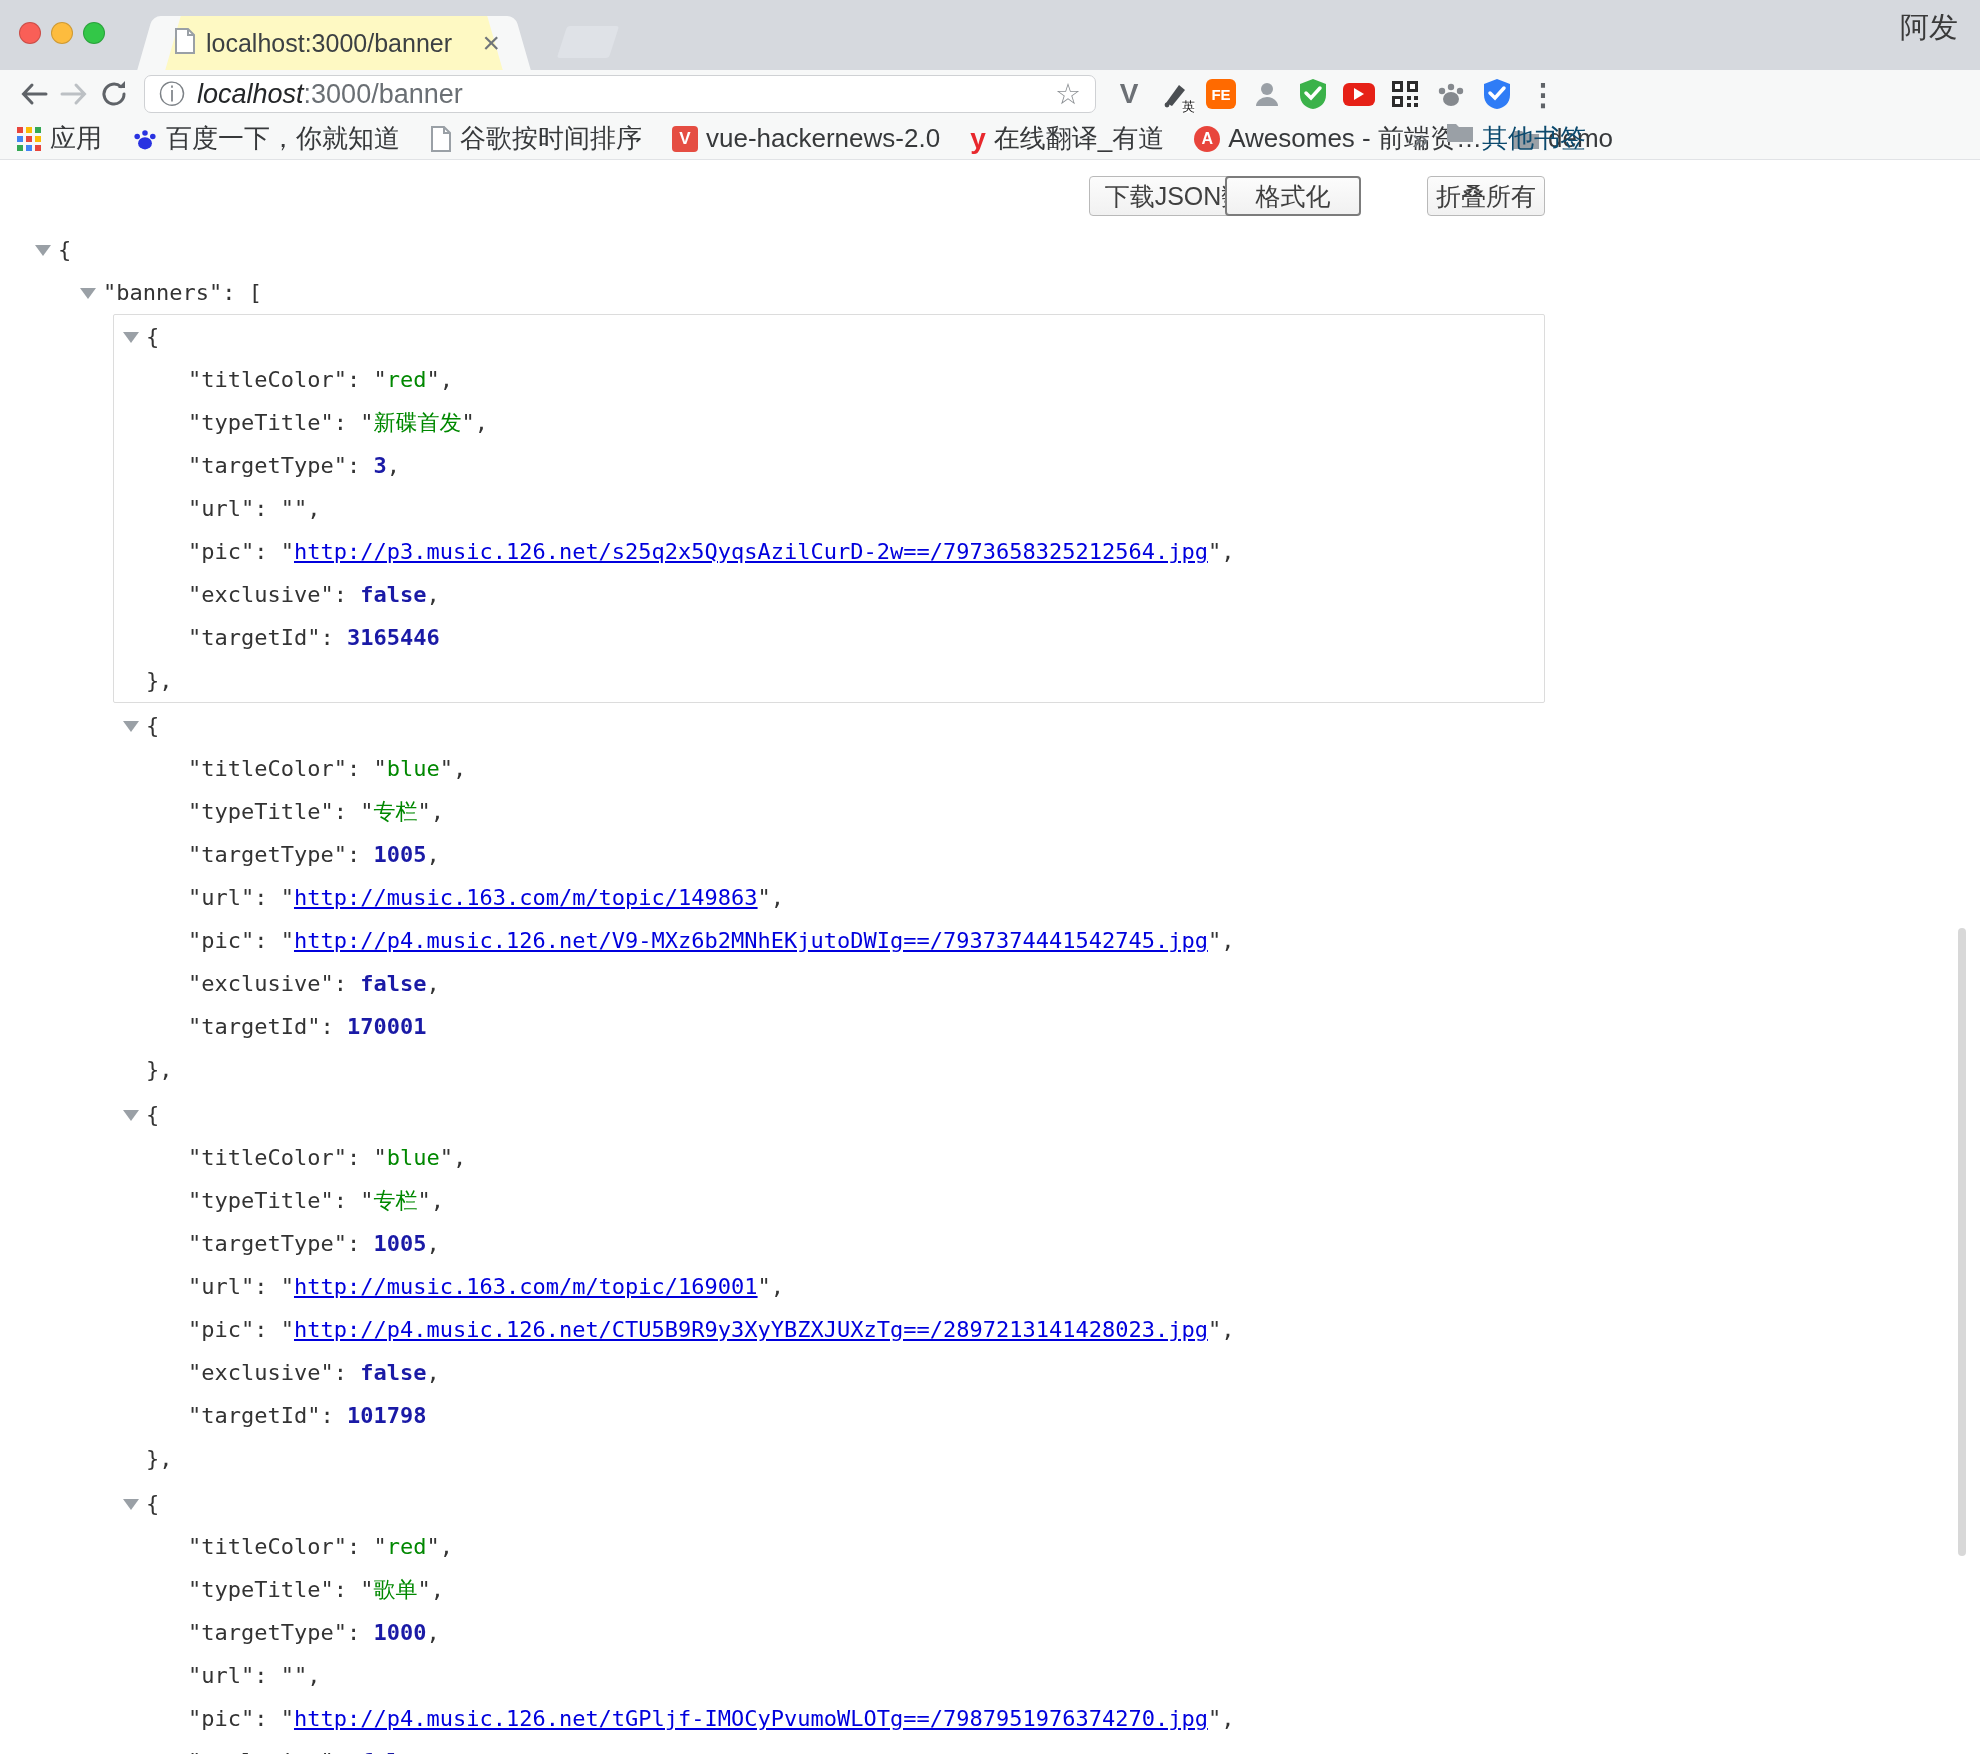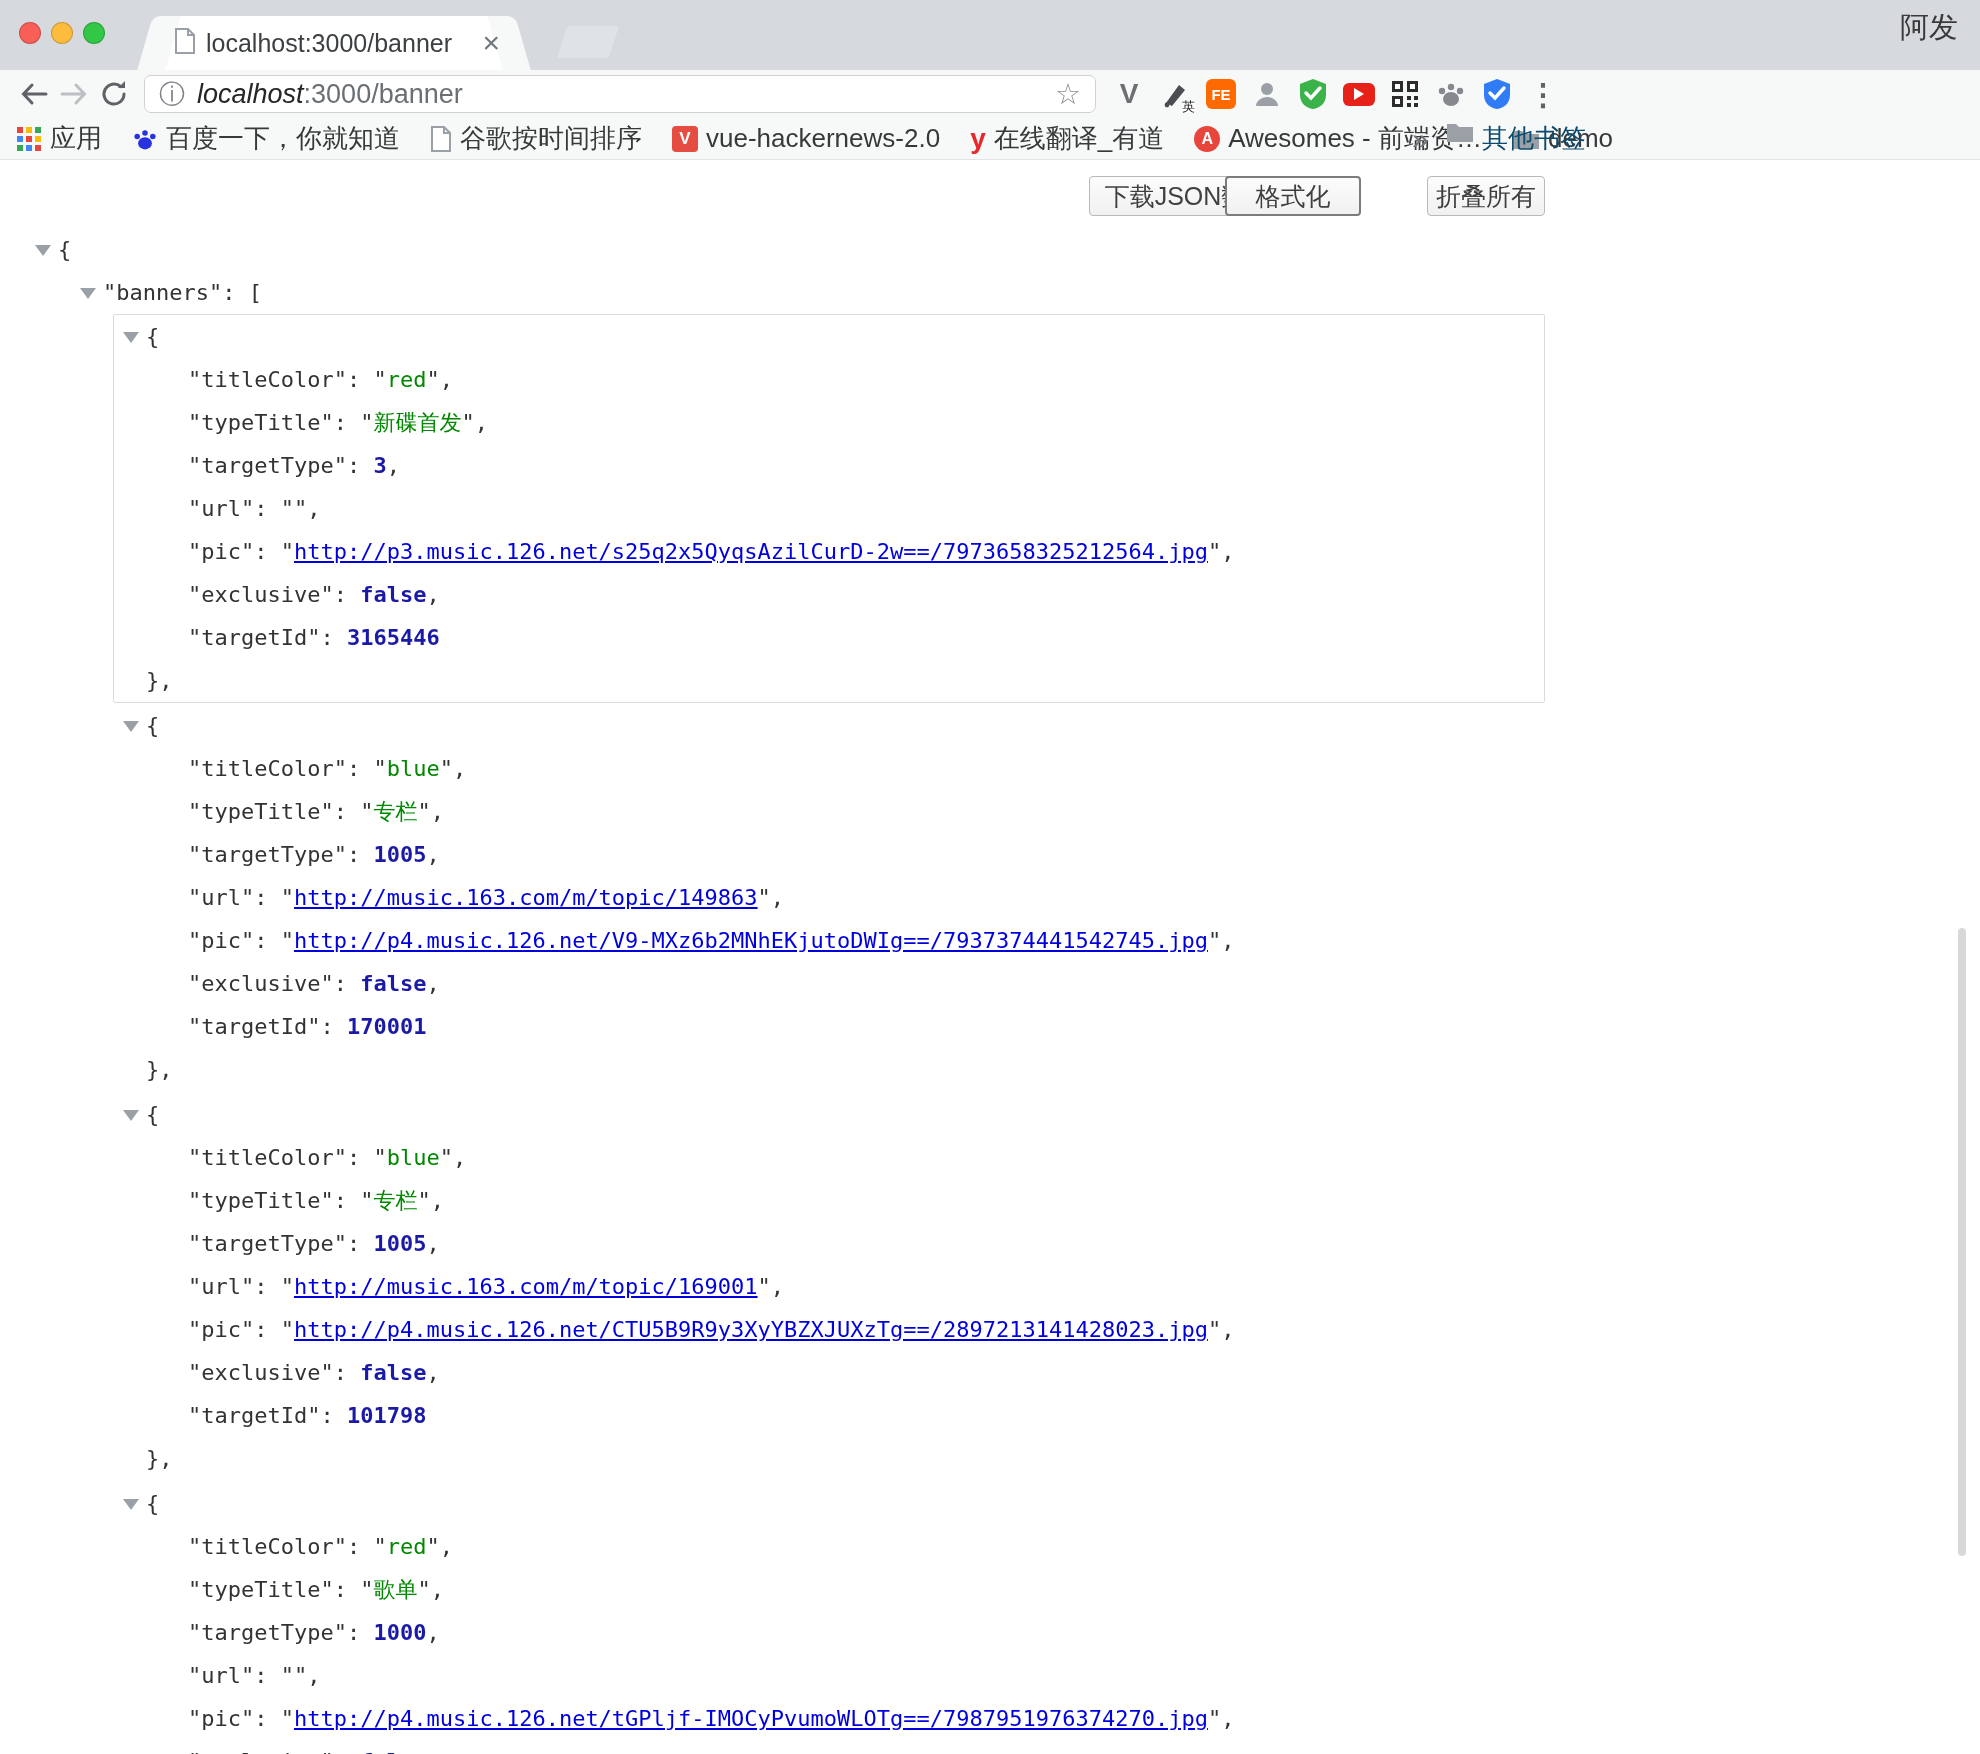--- a/index.html
+++ b/index.html
@@ -6,21 +6,21 @@
   html,body { width:1980px; height:1754px; overflow:hidden; }
   body {
     position:relative; background:#fff;
     font-family:"Liberation Sans", sans-serif; color:#333;
   }
   
   .tabstrip { position:relative; height:70px; background:#d6d9de; }
   .lights { position:absolute; left:19px; top:22px; display:flex; gap:10px; }
   .light { width:22px; height:22px; border-radius:50%; border:1px solid rgba(0,0,0,.18); }
   .light.red{ background:#f95f57; } .light.yellow{ background:#fdbc3e; } .light.green{ background:#33c748; }
-  .tab { position:absolute; left:158px; bottom:0; width:352px; height:54px; background:#ffffff;
+  .tab { position:absolute; left:158px; bottom:0; width:352px; height:54px; background:#fef9c3;
          border-radius:9px 9px 0 0; display:flex; align-items:center; padding:0 10px 0 16px; z-index:2; }
   .tab::before,.tab::after { content:""; position:absolute; bottom:0; width:28px; height:54px; background:#f7f8f8; z-index:-1; }
   .tab::before{ left:-13px; transform:skewX(-16deg); border-radius:8px 0 0 0; }
   .tab::after{ right:-13px; transform:skewX(16deg); border-radius:0 8px 0 0; }
   .tab-title { flex:1; font-size:25px; color:#3c4043; white-space:nowrap; overflow:hidden; text-overflow:ellipsis; margin:0 10px; }
   .tab-close { font-size:30px; line-height:30px; color:#70757a; }
   .newtab { position:absolute; left:562px; top:26px; width:52px; height:32px; background:#dfe2e7;
             transform:skewX(-18deg); border-radius:3px; }
   .profile { position:absolute; right:22px; top:8px; font-size:29px; color:#3a3a3a; }
   

